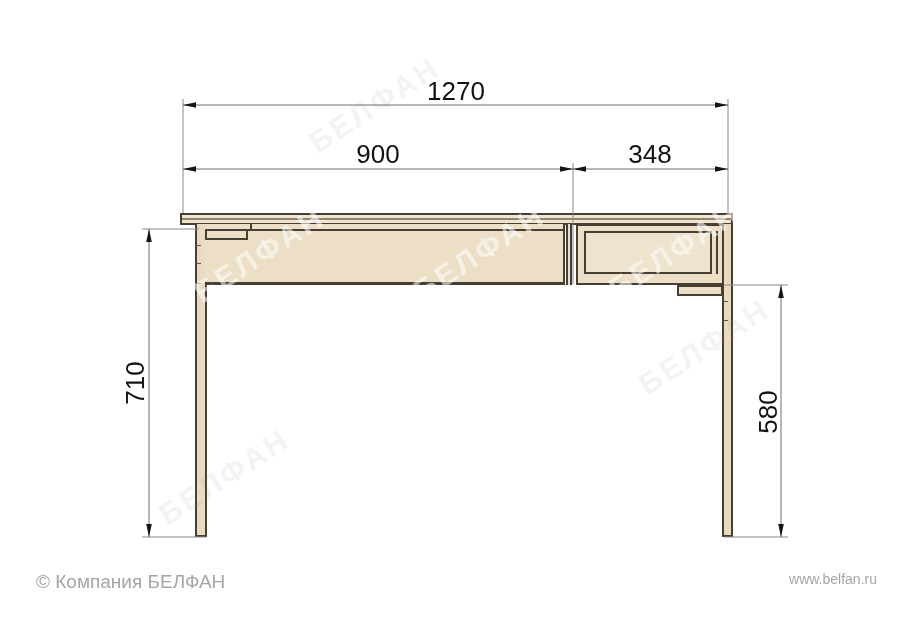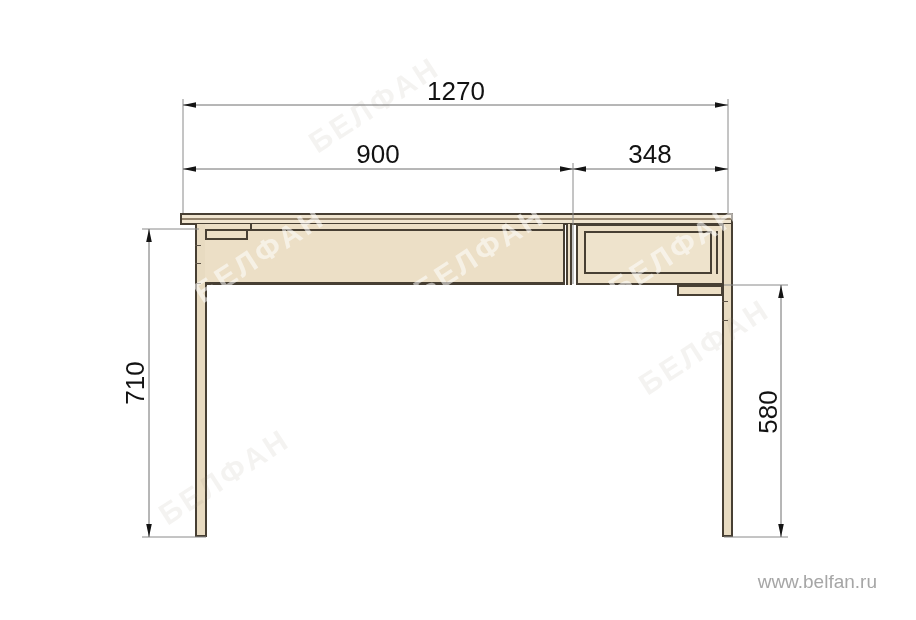--- a/index.html
+++ b/index.html
@@ -38,21 +38,21 @@
 
   
   svg.dims{position:absolute;left:0;top:0;z-index:5;}
   .dimline{stroke:#6e6e6e;stroke-width:1;}
   .extline{stroke:#8a8a8a;stroke-width:1;}
   .arrow{fill:#141414;stroke:none;}
   .dimtext{font-family:"Liberation Sans", sans-serif;font-size:26px;fill:#121212;}
 
   
   .footer-left{position:absolute;left:36px;top:571px;font-size:19px;color:#a6a6a6;z-index:6;}
-  .footer-right{position:absolute;right:39px;top:571px;font-size:19px;color:#a6a6a6;z-index:6;}
+  .footer-right{position:absolute;right:39px;top:571px;font-size:14px;color:#a6a6a6;z-index:6;}
 </style>
 </head>
 <body>
 
 <div id="canvas">
 
   <div class="part tabletop"></div>
   <div class="part tabletop-edge"></div>
   <div class="part left-leg"></div>
   <div class="part apron"></div>
@@ -114,15 +114,16 @@
 
     <g>
       <text class="dimtext" x="456" y="100" text-anchor="middle">1270</text>
       <text class="dimtext" x="378" y="163" text-anchor="middle">900</text>
       <text class="dimtext" x="650" y="163" text-anchor="middle">348</text>
       <text class="dimtext" x="144" y="383" text-anchor="middle" transform="rotate(-90 144 383)">710</text>
       <text class="dimtext" x="777" y="412" text-anchor="middle" transform="rotate(-90 777 412)">580</text>
     </g>
   </svg>
 
+  <div class="footer-left">© Компания БЕЛФАН</div>
   <div class="footer-right">www.belfan.ru</div>
 
 </div>
 
 </body></html>

